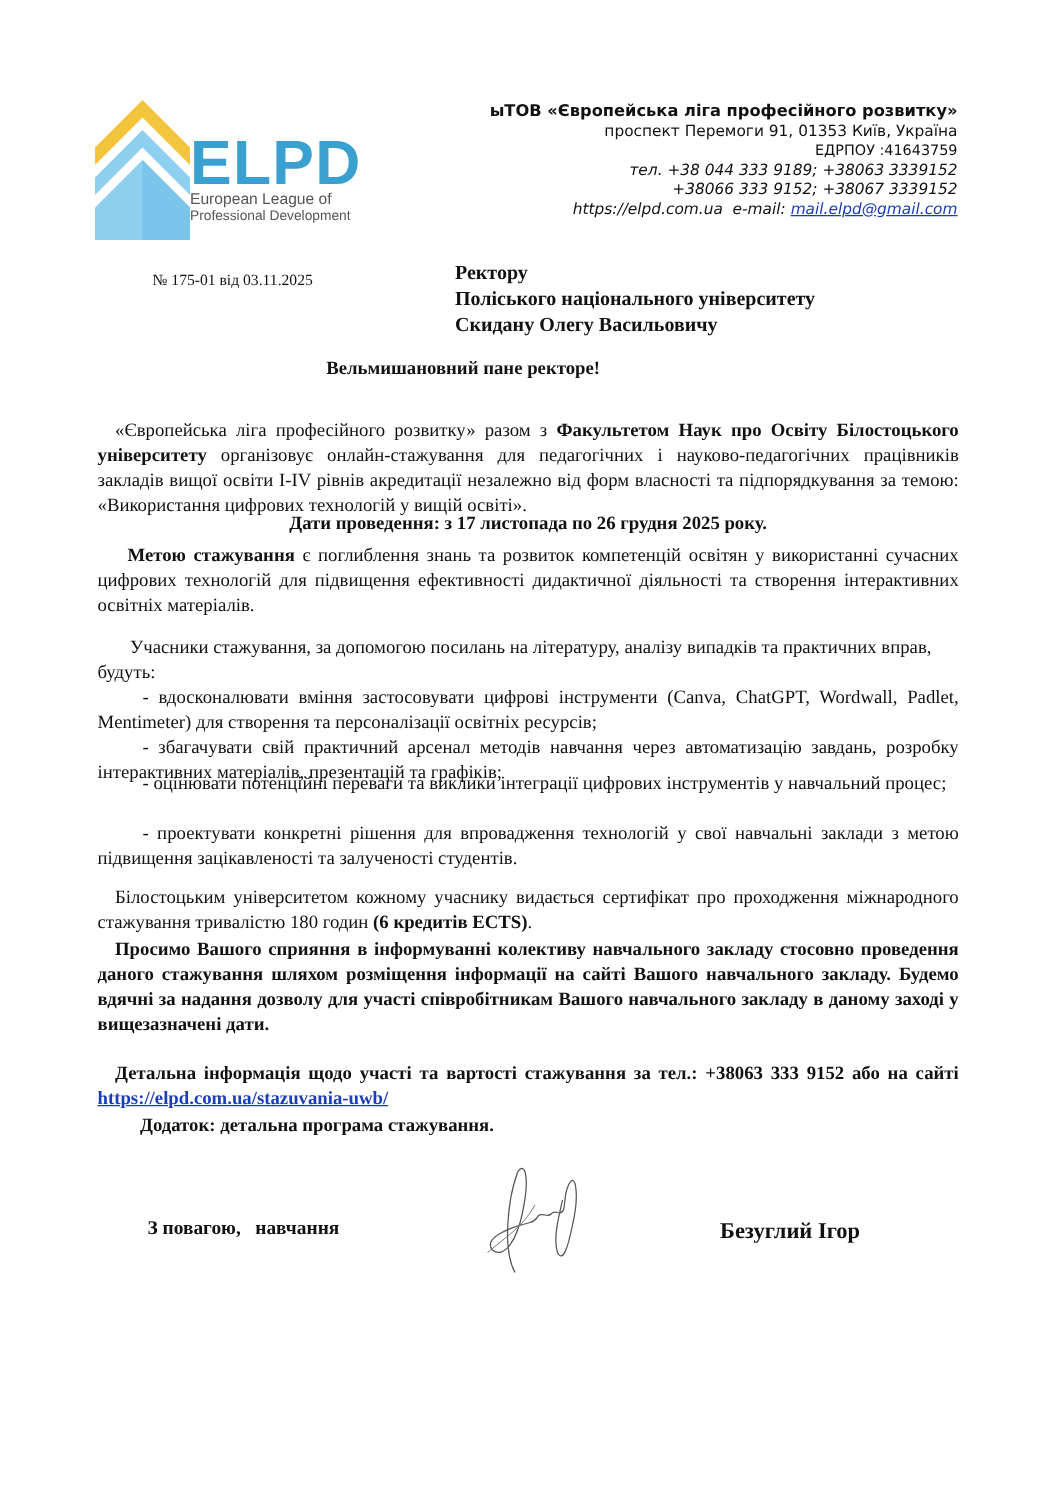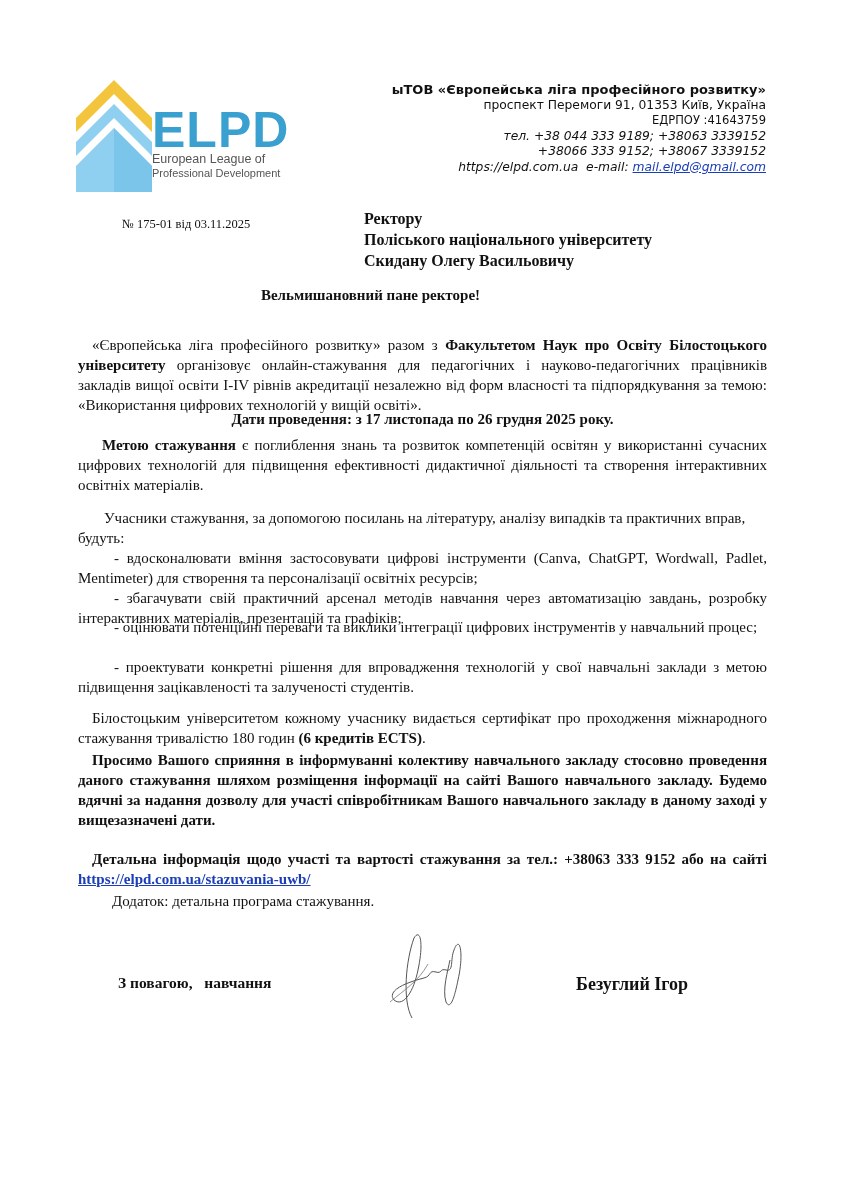--- a/index.html
+++ b/index.html
@@ -95,21 +95,21 @@
   <div class="body" style="top:708px; text-indent:14px;">
     <span>Білостоцьким університетом кожному учаснику видається сертифікат про проходження міжнародного стажування тривалістю 180 годин </span><b>(6 кредитів ECTS)</b><span>.</span>
   </div>
 
   <div class="body indent" style="top:750px; font-weight:bold;">Просимо Вашого сприяння в інформуванні колективу навчального закладу стосовно проведення даного стажування шляхом розміщення інформації на сайті Вашого навчального закладу. Будемо вдячні за надання дозволу для участі співробітникам Вашого навчального закладу в даному заході у вищезазначені дати.</div>
 
   <div class="body indent" style="top:829px; font-weight:bold;margin-top:20px;">
     <span>Детальна інформація щодо участі та вартості стажування за тел.: +38063 333 9152 або на сайті </span><a class="link">https://elpd.com.ua/stazuvania-uwb/</a>
   </div>
 
-  <div class="body" style="top:891px; left:112px; font-weight:normal;">Додаток: детальна програма стажування.</div>
+  <div class="body" style="top:891px; left:112px; font-weight:bold;">Додаток: детальна програма стажування.</div>
 
   <div class="sign-left">З повагою,   навчання</div>
   <svg class="signature" viewBox="0 0 80 90" xmlns="http://www.w3.org/2000/svg">
     <path d="M28,88 C18,70 22,30 30,8 C36,-2 40,12 34,40 C30,60 20,78 10,70 C2,60 24,52 40,48 C48,46 44,40 52,42 C58,44 56,38 62,40 C70,42 66,30 70,20 C76,4 80,24 74,50 C70,70 66,80 62,72 C58,60 64,40 66,30" fill="none" stroke="#555" stroke-width="1"></path>
     <path d="M6,72 C20,60 34,52 44,34" fill="none" stroke="#777" stroke-width="0.8"></path>
   </svg>
   <div class="sign-right">Безуглий Ігор</div>
 </div>
 
 </body></html>

